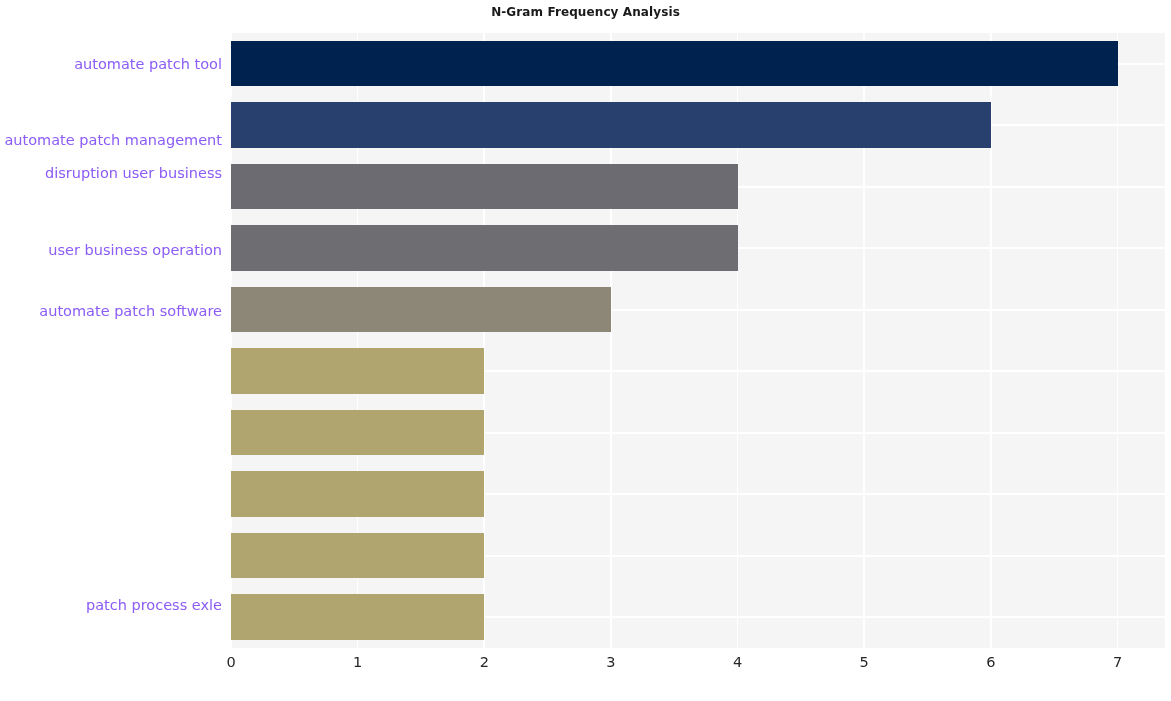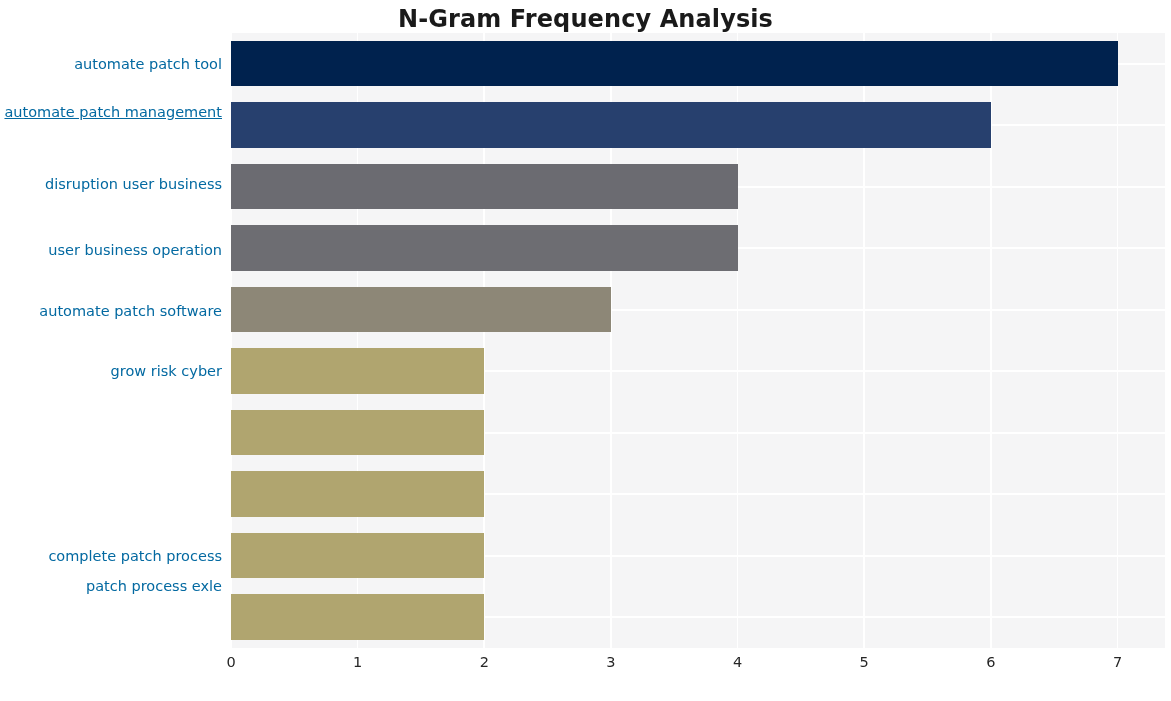--- a/index.html
+++ b/index.html
@@ -21,21 +21,21 @@
     background: #ffffff;
   }
 
   
   #chart-title {
     position: absolute;
     left: 0;
     top: 5px;
     width: 1171px;
     text-align: center;
-    font-size: 24px;
+    font-size: 12px;
     font-weight: bold;
     color: #1a1a1a;
     letter-spacing: 0.1px;
   }
 
   
   #plot-area {
     position: absolute;
     left: 231px;
     top: 33px;
@@ -80,21 +80,21 @@
     top: 33px;
     width: 222px;
     height: 615px;
   }
   .ytick-label {
     position: absolute;
     right: 0;
     width: 222px;
     text-align: right;
     font-size: 14.5px;
-    color: #0369a1;
+    color: #8b5cf6;
     white-space: nowrap;
     transform: translateY(-50%);
   }
 
   
   #x-axis {
     position: absolute;
     left: 231px;
     top: 648px;
     width: 934px;
@@ -156,27 +156,25 @@
         <div class="bar" style="top: 315.495px; height: 45.51px; width: 253.288px; background: rgb(176, 165, 111);"></div>
         <div class="bar" style="top: 376.995px; height: 45.51px; width: 253.288px; background: rgb(176, 165, 111);"></div>
         <div class="bar" style="top: 438.495px; height: 45.51px; width: 253.288px; background: rgb(176, 165, 111);"></div>
         <div class="bar" style="top: 499.995px; height: 45.51px; width: 253.288px; background: rgb(176, 165, 111);"></div>
         <div class="bar" style="top: 561.495px; height: 45.51px; width: 253.288px; background: rgb(176, 165, 111);"></div>
       </div>
   </div>
 
   <div id="y-axis">
       <div class="ytick-label" style="top: 30.75px;">automate patch tool</div>
-      <div class="ytick-label" style="top: 79px; text-decoration: underline;">automate patch management</div>
-      <div class="ytick-label" style="top: 151px;">disruption user business</div>
+      <div class="ytick-label" style="top: 107px;">automate patch management</div>
+      <div class="ytick-label" style="top: 140px;">disruption user business</div>
       <div class="ytick-label" style="top: 217px; padding-left: 36px;">user business operation</div>
       <div class="ytick-label" style="top: 278px;">automate patch software</div>
-      <div class="ytick-label" style="top: 338.25px;">grow risk cyber</div>
-      <div class="ytick-label" style="top: 522.75px;">complete patch process</div>
-      <div class="ytick-label" style="top: 553px; margin-left: 32px;">patch process exle</div>
+      <div class="ytick-label" style="top: 572px; margin-left: 32px;">patch process exle</div>
     </div>
 
   <div id="x-axis">
       <div class="xtick-label" style="left: 0px;">0</div>
       <div class="xtick-label" style="left: 126.644px;">1</div>
       <div class="xtick-label" style="left: 253.288px;">2</div>
       <div class="xtick-label" style="left: 379.932px;">3</div>
       <div class="xtick-label" style="left: 506.576px;">4</div>
       <div class="xtick-label" style="left: 633.22px;">5</div>
       <div class="xtick-label" style="left: 759.864px;">6</div>

